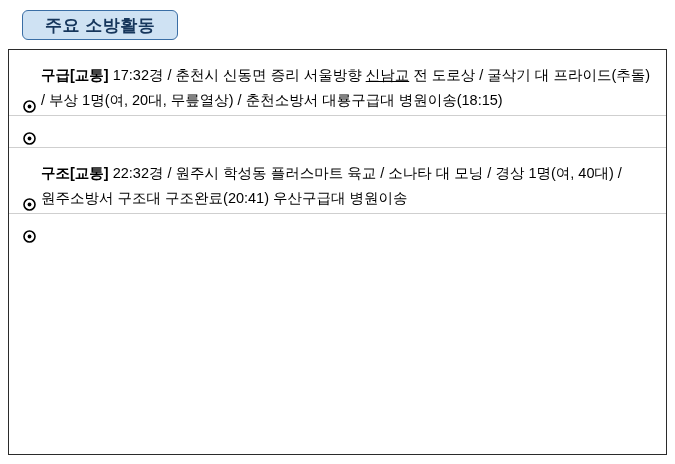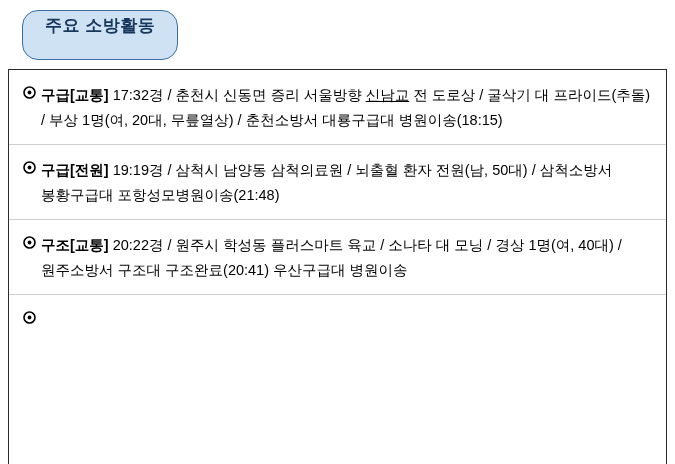--- a/index.html
+++ b/index.html
@@ -21,41 +21,41 @@
     box-sizing: border-box;
   }
   
   .header-wrap {
     padding: 10px 0 0 22px;
   }
   .header-pill {
     display: inline-block;
     background: #cfe2f3;
     border: 1px solid #3a6ea5;
-    border-radius: 16px;
-    padding: 4px 22px 22px 22px;
+    border-radius: 6px;
+    padding: 4px 22px 2px 22px;
     font-size: 17px;
     font-weight: bold;
     color: #16365c;
     letter-spacing: 0.5px;
     line-height: 1.3;
   }
   
   .main-box {
     margin: 9px 8px 0 8px;
     border: 1px solid #2b2b2b;
     background: #ffffff;
     box-sizing: border-box;
     height: 406px;
     padding: 0;
   }
   .entry {
     display: flex;
-    align-items: flex-start;
-    padding: 13px 14px 11px 14px;
+    align-items: flex-end;
+    padding: 13px 14px 2px 14px;
     border-bottom: 1px solid #cfcfcf;
   }
   .entry:last-child {
     border-bottom: none;
   }
   .bullet {
     flex: 0 0 auto;
     width: 18px;
     padding-top: 3px;
     font-size: 14px;
@@ -104,34 +104,31 @@
       </div>
     </div>
 
     <div class="entry">
       <span class="bullet">
         <svg width="13" height="13" viewBox="0 0 13 13" aria-hidden="true">
           <circle cx="6.5" cy="6.5" r="5.5" fill="none" stroke="#000000" stroke-width="1.6"></circle>
           <circle cx="6.5" cy="6.5" r="1.9" fill="#000000"></circle>
         </svg>
       </span>
-      <div class="entry-body">
-        <span class="cat">구급[전원]</span><span class="txt"> 19:19경 / 삼척시 남양동 삼척의료원 / 뇌출혈 환자 전원(남, 50대) / 삼척소방서 봉황구급대 포항성모병원이송(21:48)</span><span class="txt u"></span><span class="txt"></span>
-      </div>
     </div>
 
     <div class="entry">
       <span class="bullet">
         <svg width="13" height="13" viewBox="0 0 13 13" aria-hidden="true">
           <circle cx="6.5" cy="6.5" r="5.5" fill="none" stroke="#000000" stroke-width="1.6"></circle>
           <circle cx="6.5" cy="6.5" r="1.9" fill="#000000"></circle>
         </svg>
       </span>
       <div class="entry-body">
-        <span class="cat">구조[교통]</span><span class="txt"> 20:22경 / 원주시 학성동 플러스마트 육교 / 소나타 대 모닝 / 경상 1명(여, 40대) / 원주소방서 구조대 구조완료(20:41) 우산구급대 병원이송</span><span class="txt u"></span><span class="txt"></span>
+        <span class="cat">구조[교통]</span><span class="txt"> 22:32경 / 원주시 학성동 플러스마트 육교 / 소나타 대 모닝 / 경상 1명(여, 40대) / 원주소방서 구조대 구조완료(20:41) 우산구급대 병원이송</span><span class="txt u"></span><span class="txt"></span>
       </div>
     </div>
 
     <div class="entry">
       <span class="bullet">
         <svg width="13" height="13" viewBox="0 0 13 13" aria-hidden="true">
           <circle cx="6.5" cy="6.5" r="5.5" fill="none" stroke="#000000" stroke-width="1.6"></circle>
           <circle cx="6.5" cy="6.5" r="1.9" fill="#000000"></circle>
         </svg>
       </span>

